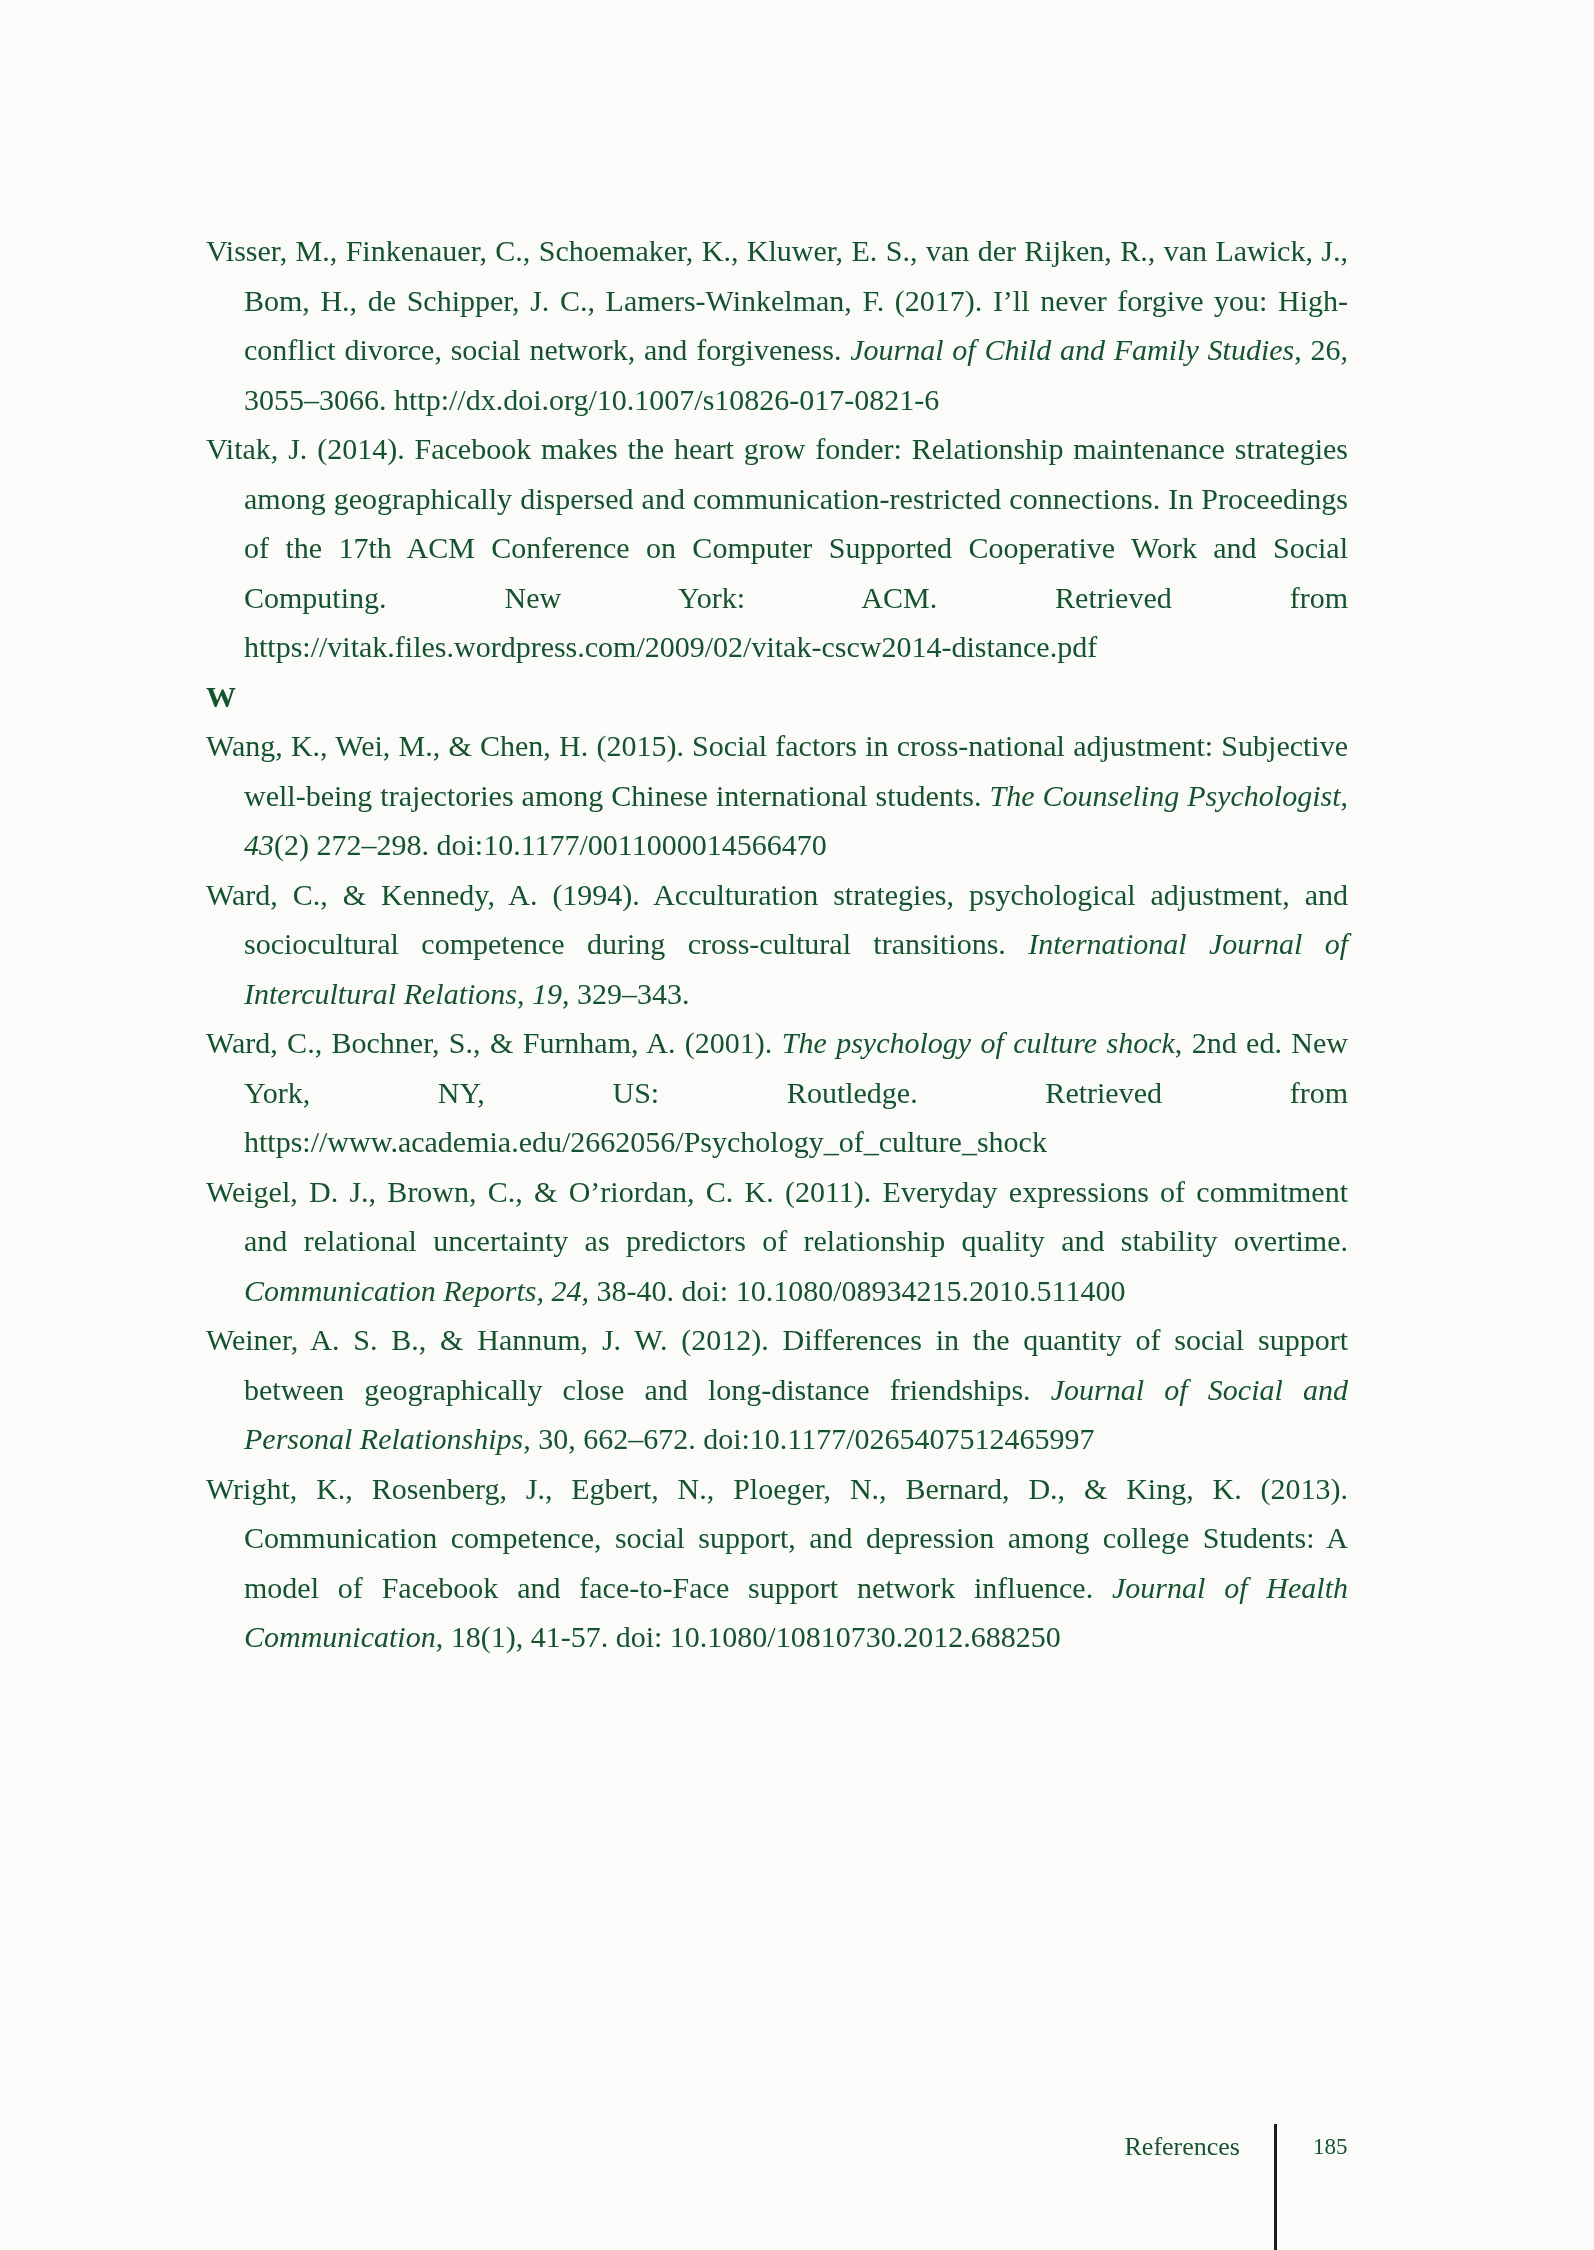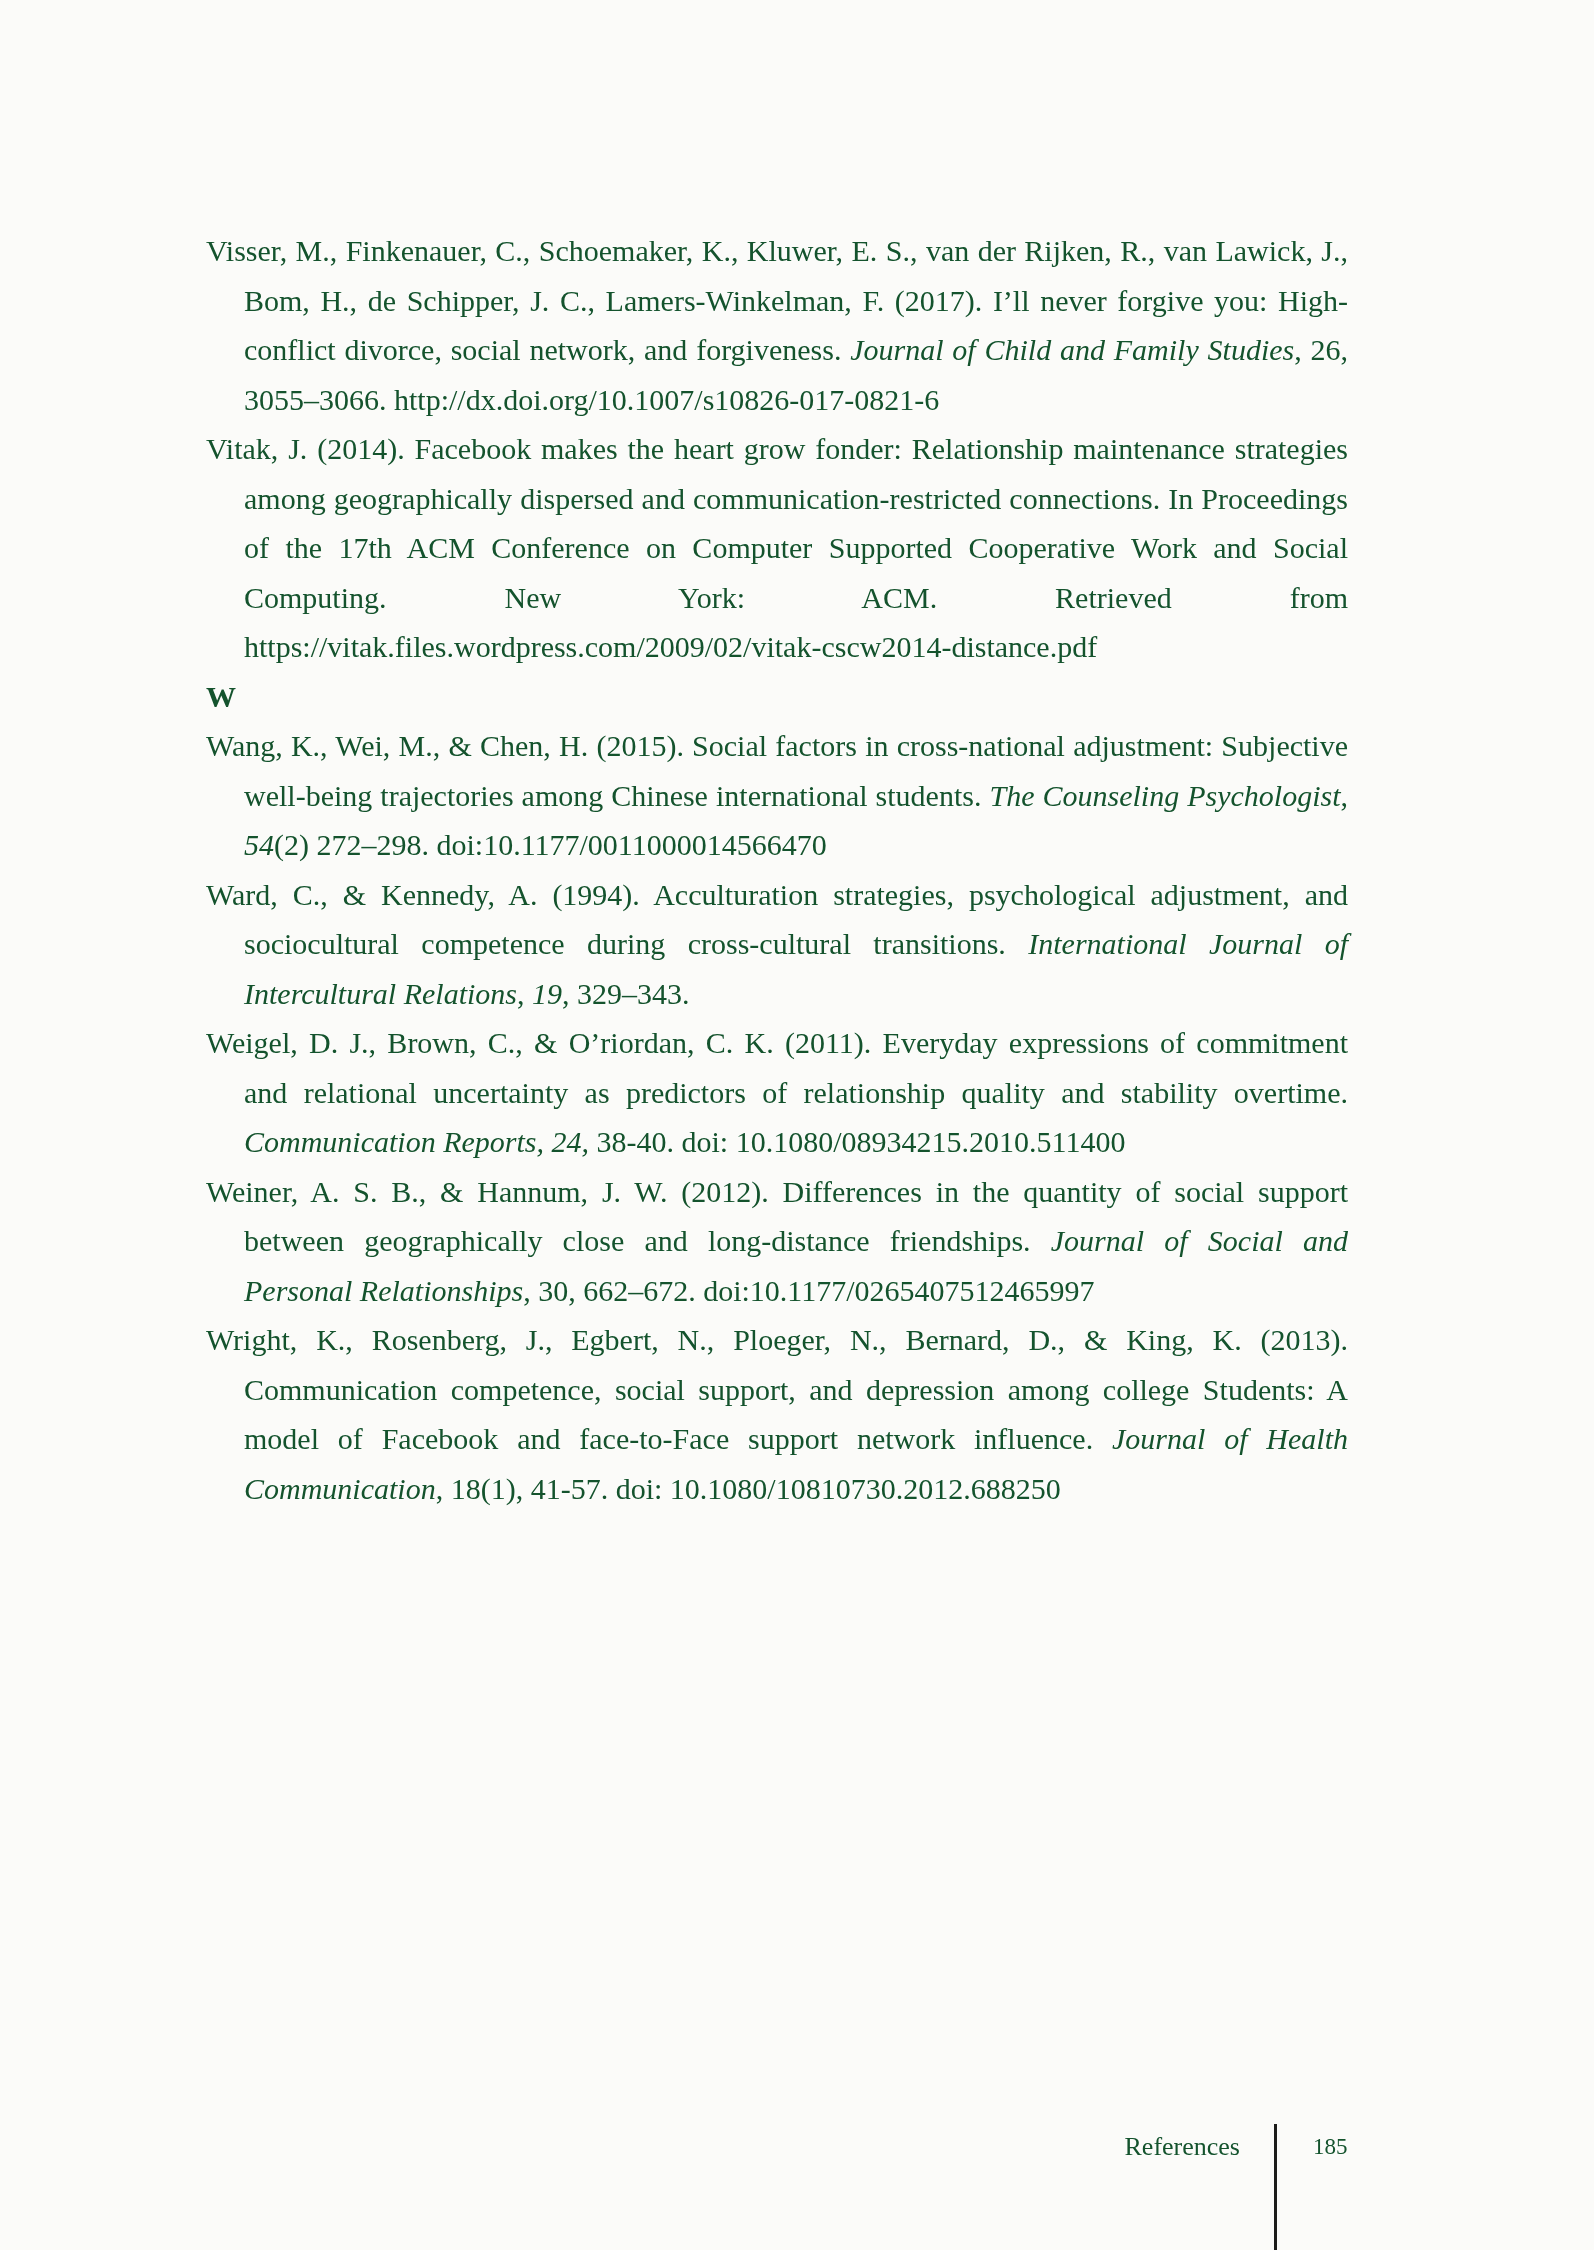--- a/index.html
+++ b/index.html
@@ -64,22 +64,23 @@
 </style>
 </head>
 <body>
 
 <div class="page">
 
   <main class="references-list">
       <p class="ref-entry"><span>Visser, M., Finkenauer, C., Schoemaker, K., Kluwer, E. S., van der Rijken, R., van Lawick, J., Bom, H., de Schipper, J. C., Lamers-Winkelman, F. (2017). I’ll never forgive you: High-conflict divorce, social network, and forgiveness. </span><span class="it">Journal of Child and Family Studies</span><span>, 26, 3055–3066. http://dx.doi.org/10.1007/s10826-017-0821-6</span></p>
       <p class="ref-entry"><span>Vitak, J. (2014). Facebook makes the heart grow fonder: Relationship maintenance strategies among geographically dispersed and communication-restricted connections. In Proceedings of the 17th ACM Conference on Computer Supported Cooperative Work and Social Computing. New York: ACM. Retrieved from https://vitak.files.wordpress.com/2009/02/vitak-cscw2014-distance.pdf</span></p>
       <div class="letter-heading">W</div>
-      <p class="ref-entry"><span>Wang, K., Wei, M., &amp; Chen, H. (2015). Social factors in cross-national adjustment: Subjective well-being trajectories among Chinese international students. </span><span class="it">The Counseling Psychologist</span><span>, </span><span class="it">54</span><span>(2) 272–298. doi:10.1177/0011000014566470</span></p>
+      <p class="ref-entry"><span>Wang, K., Wei, M., &amp; Chen, H. (2015). Social factors in cross-national adjustment: Subjective well-being trajectories among Chinese international students. </span><span class="it">The Counseling Psychologist</span><span>, </span><span class="it">43</span><span>(2) 272–298. doi:10.1177/0011000014566470</span></p>
       <p class="ref-entry"><span>Ward, C., &amp; Kennedy, A. (1994). Acculturation strategies, psychological adjustment, and sociocultural competence during cross-cultural transitions. </span><span class="it">International Journal of Intercultural Relations</span><span>, </span><span class="it">19</span><span>, 329–343.</span></p>
+      <p class="ref-entry"><span>Ward, C., Bochner, S., &amp; Furnham, A. (2001). </span><span class="it">The psychology of culture shock</span><span>, 2nd ed. New York, NY, US: Routledge. Retrieved from https://www.academia.edu/2662056/Psychology_of_culture_shock</span></p>
       <p class="ref-entry"><span>Weigel, D. J., Brown, C., &amp; O’riordan, C. K. (2011). Everyday expressions of commitment and relational uncertainty as predictors of relationship quality and stability overtime. </span><span class="it">Communication Reports, 24,</span><span> 38-40. doi: 10.1080/08934215.2010.511400</span></p>
       <p class="ref-entry"><span>Weiner, A. S. B., &amp; Hannum, J. W. (2012). Differences in the quantity of social support between geographically close and long-distance friendships. </span><span class="it">Journal of Social and Personal Relationships</span><span>, 30, 662–672. doi:10.1177/0265407512465997</span></p>
       <p class="ref-entry"><span>Wright, K., Rosenberg, J., Egbert, N., Ploeger, N., Bernard, D., &amp; King, K. (2013). Communication competence, social support, and depression among college Students: A model of Facebook and face-to-Face support network influence. </span><span class="it">Journal of Health Communication</span><span>, 18(1), 41-57. doi: 10.1080/10810730.2012.688250</span></p>
     </main>
 
   <span class="page-footer-label">References</span>
 
   <span class="page-footer-bar"></span>
 
   <span class="page-footer-number">185</span>

